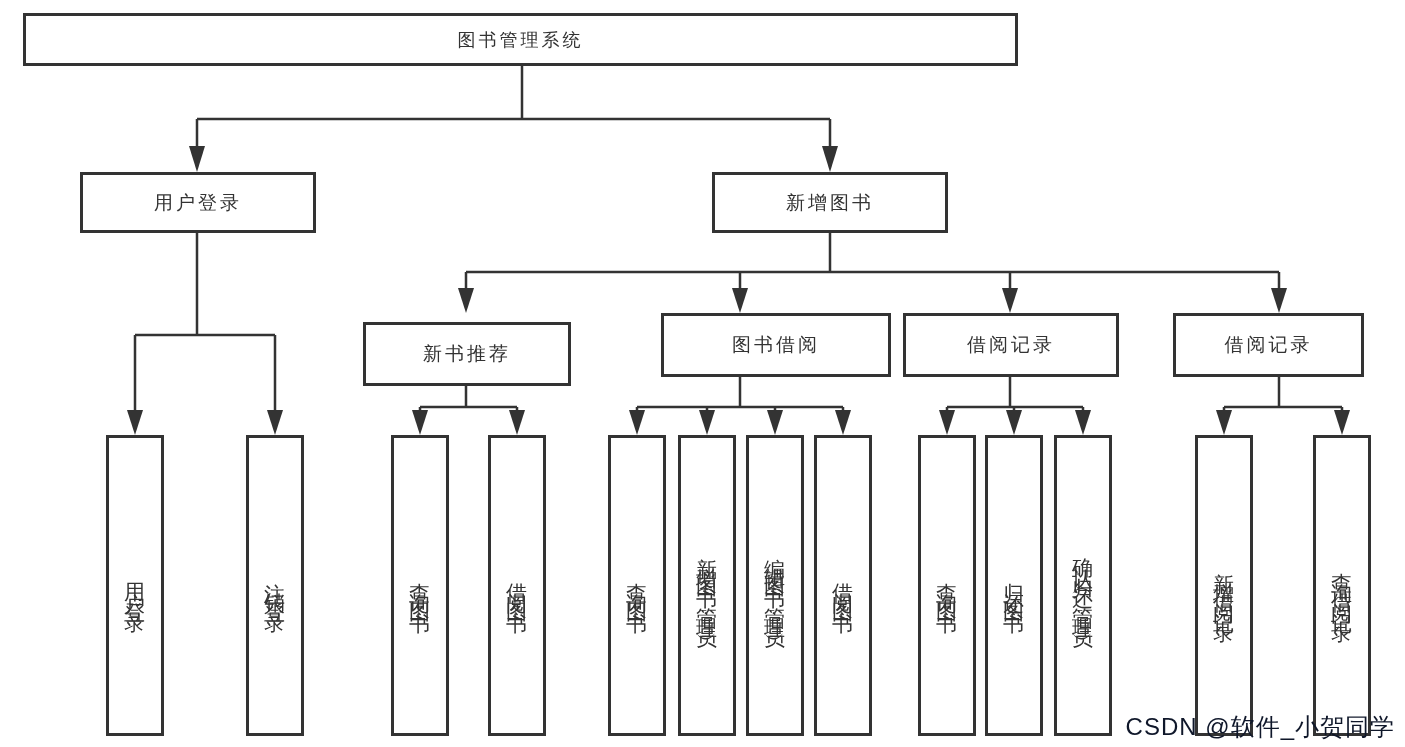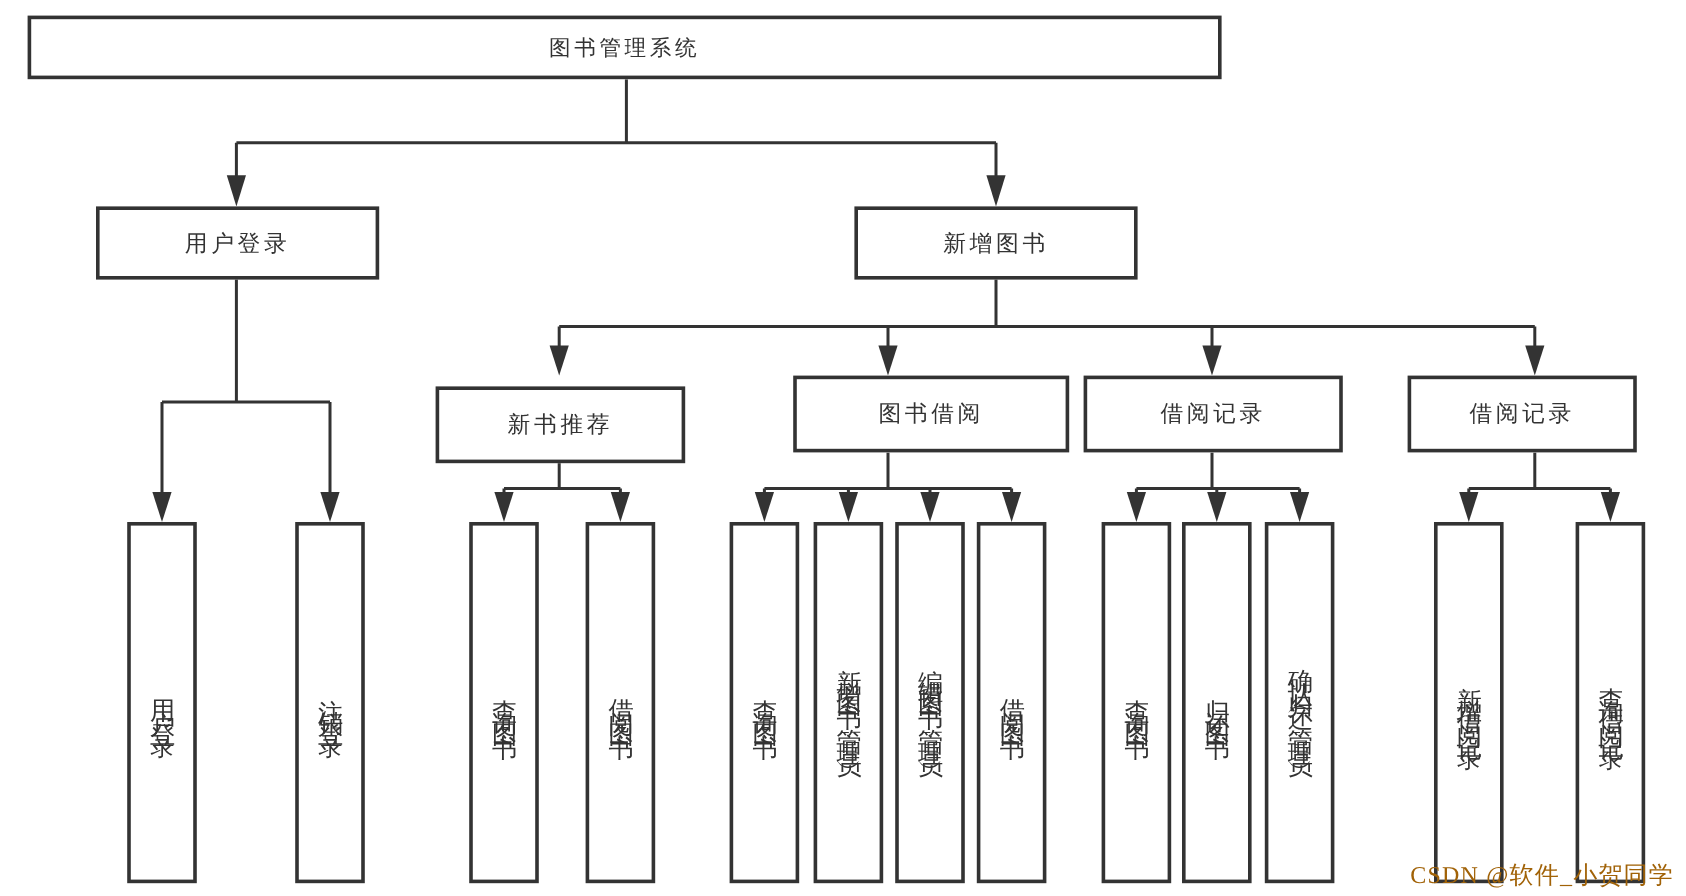--- a/index.html
+++ b/index.html
@@ -38,26 +38,25 @@
     writing-mode: vertical-rl;
     text-orientation: mixed;
     font-size: 21px;
     letter-spacing: 10px;
     line-height: 1.1;
   }
   .watermark {
     position: absolute;
     right: 10px;
     bottom: 4px;
-    font-size: 20px;
+    font-size: 24px;
     letter-spacing: 1px;
-    color: #a16207;
+    color: #0f172a;
     z-index: 2;
     white-space: nowrap;
-    font-family: Liberation Serif, serif;
   }
 </style>
 </head>
 <body>
 
 <div class="canvas">
 
   <svg class="connectors" width="1405" height="747" viewBox="0 0 1405 747">
     <g stroke="#333333" stroke-width="2.5" fill="none">
       <path d="M522,66 V119 M197,119 H830 M197,119 V150 M830,119 V150

